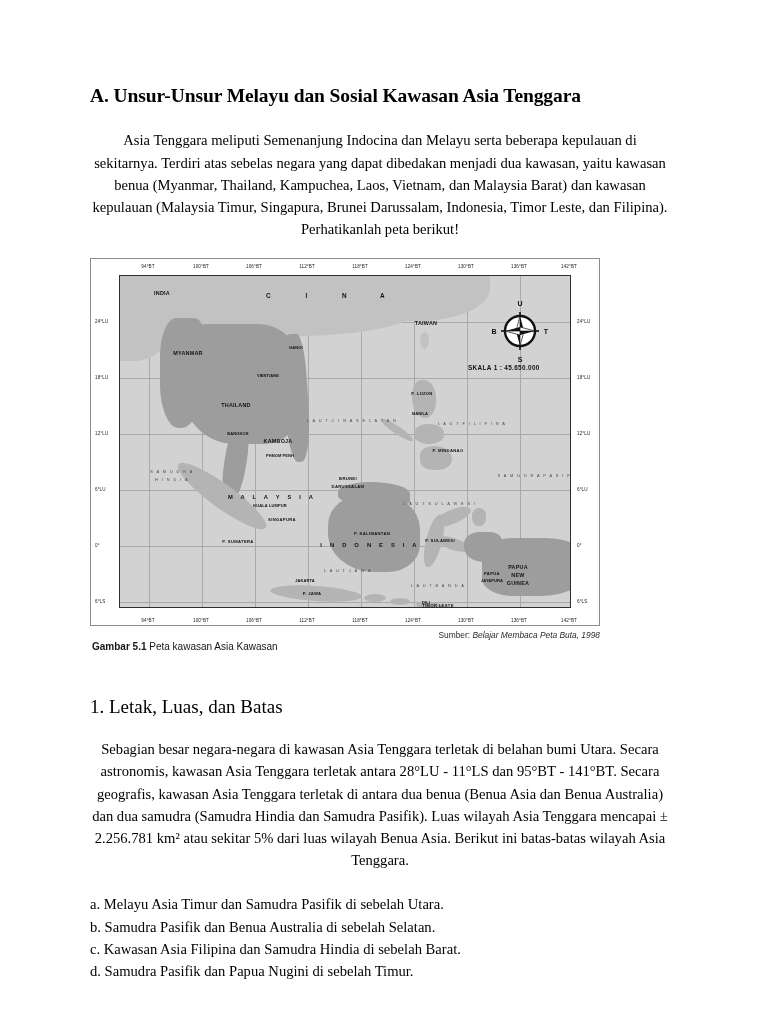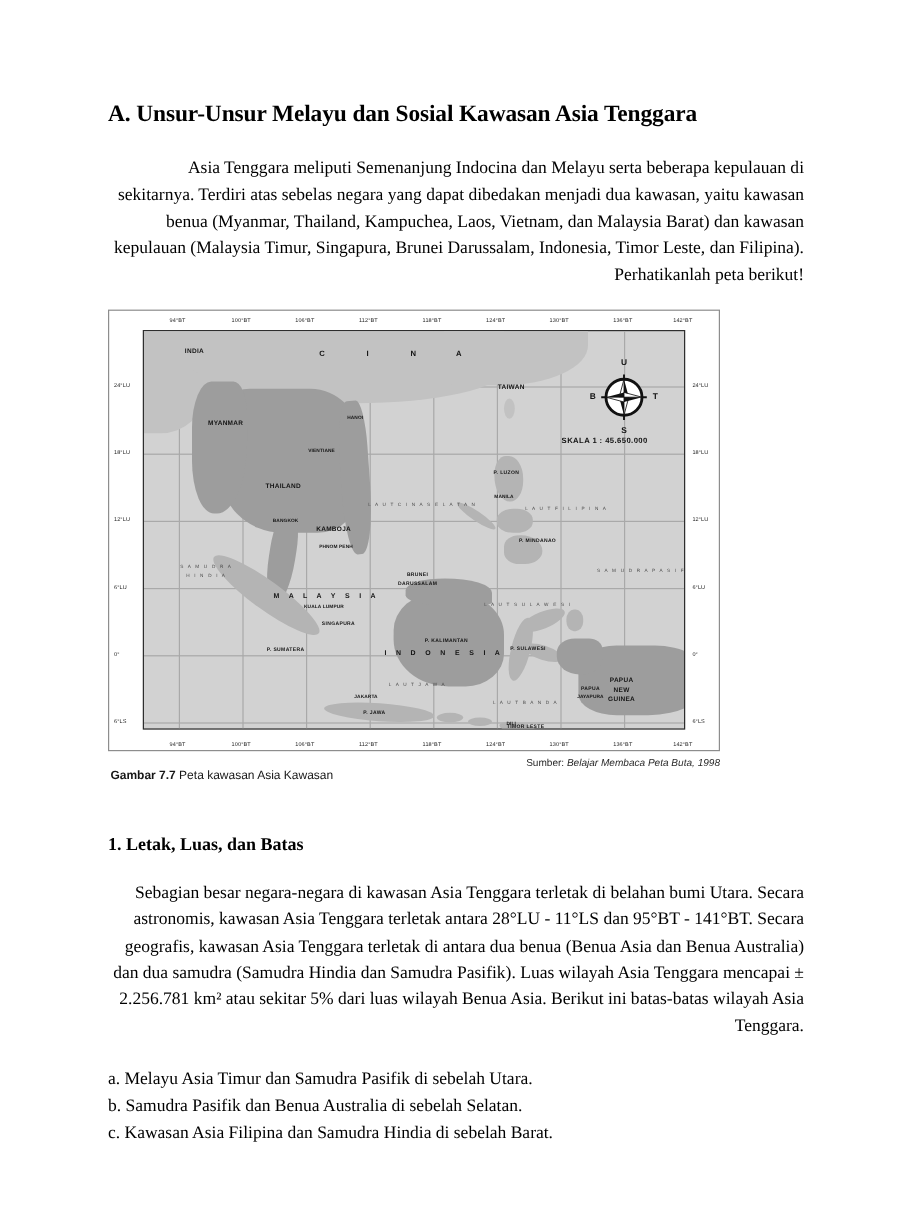--- a/index.html
+++ b/index.html
@@ -35,21 +35,21 @@
     font-weight: bold;
     margin: 0 0 22px 0;
     letter-spacing: -0.1px;
     line-height: 1.2;
   }
 
   p.body-text {
     font-size: 14.6px;
     line-height: 1.52;
     margin: 0;
-    text-align: right;
+    text-align: center;
   }
 
   
   .figure {
     margin-top: 18px;
     width: 512px;
     position: relative;
   }
   .map-outer {
     width: 510px;
@@ -171,22 +171,22 @@
     left: 2px;
     top: 11px;
     font-family: "Liberation Sans", sans-serif;
     font-size: 10px;
     color: #161616;
     white-space: nowrap;
   }
   .caption-text .cap-bold { font-weight: bold; }
 
   h2.section-title {
-    font-size: 15px;
-    font-weight: bold;
+    font-size: 19px;
+    font-weight: normal;
     margin: 40px 0 20px 0;
   }
   ul.bounds-list {
     list-style: none;
     margin: 22px 0 0 0;
     padding: 0;
   }
   ul.bounds-list li {
     font-size: 14.6px;
     line-height: 1.53;
@@ -391,30 +391,31 @@
         </div>
       </div>
 
       <div class="caption-row">
         <div class="source-text">
           <span>Sumber:</span>
           <span class="ital">Belajar Membaca Peta Buta,</span>
           <span class="ital">1998</span>
         </div>
         <div class="caption-text">
-          <span class="cap-bold">Gambar  7.7</span>
+          <span class="cap-bold">Gambar  5.1</span>
           <span>Peta kawasan Asia Kawasan</span>
         </div>
       </div>
     </div>
 
     <h2 class="section-title">1. Letak, Luas, dan Batas</h2>
 
     <p class="body-text">Sebagian besar negara-negara di kawasan Asia Tenggara terletak di belahan bumi Utara. Secara astronomis, kawasan Asia Tenggara terletak antara 28°LU - 11°LS dan 95°BT - 141°BT. Secara geografis, kawasan Asia Tenggara terletak di antara dua benua (Benua Asia dan Benua Australia) dan dua samudra (Samudra Hindia dan Samudra Pasifik). Luas wilayah Asia Tenggara mencapai ± 2.256.781 km² atau sekitar 5% dari luas wilayah Benua Asia. Berikut ini batas-batas wilayah Asia Tenggara.</p>
 
     <ul class="bounds-list">
       <li>a. Melayu Asia Timur dan Samudra Pasifik di sebelah Utara.</li>
       <li>b. Samudra Pasifik dan Benua Australia di sebelah Selatan.</li>
       <li>c. Kawasan Asia Filipina dan Samudra Hindia di sebelah Barat.</li>
+      <li>d. Samudra Pasifik dan Papua Nugini di sebelah Timur.</li>
     </ul>
 
   </div>
 </div>
 
 </body></html>

